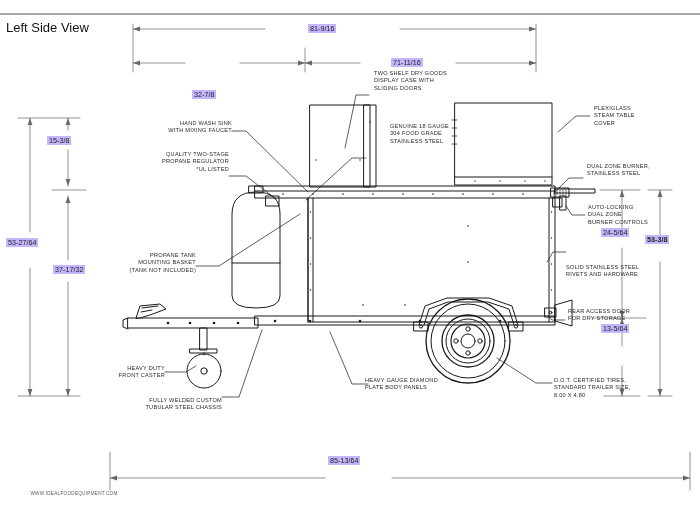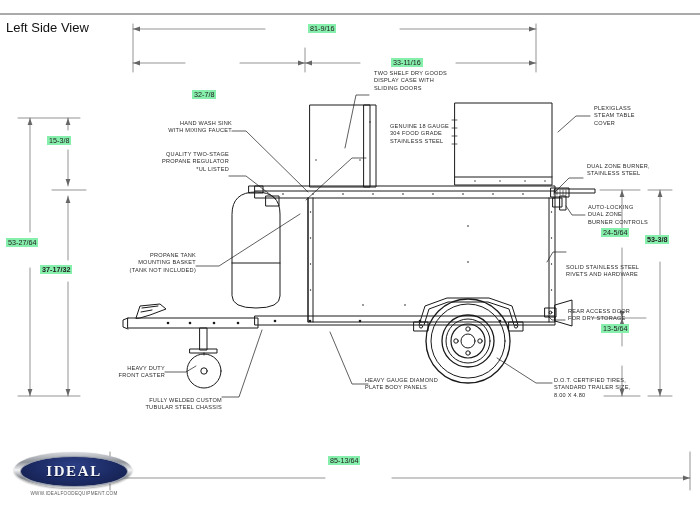--- a/index.html
+++ b/index.html
@@ -4,21 +4,21 @@
 <style>
   html,body{margin:0;padding:0;background:#fff;}
   body{width:700px;height:516px;overflow:hidden;
        font-family:"Liberation Sans",sans-serif;color:#1a1a1a;}
   #stage{position:relative;width:700px;height:516px;background:#fff;}
   #stage svg{position:absolute;left:0;top:0;}
   .ann{position:absolute;font-size:5.6px;line-height:7.4px;letter-spacing:.25px;
        color:#2a2a2a;white-space:pre;}
   .ann.r{text-align:right;}
   .dim{position:absolute;font-size:7.2px;color:#222;white-space:nowrap;
-       background:#86efac;padding:0 2px;}
+       background:#c4b5fd;padding:0 2px;}
   .title{position:absolute;left:6px;top:20px;font-size:13px;color:#111;}
   .logowrap{position:absolute;left:14px;top:452px;width:118px;height:46px;}
   .logo-oval{position:absolute;left:0;top:0;width:118px;height:36px;border-radius:50%;
       background:linear-gradient(180deg,#d8dade 0%,#8f939a 28%,#f2f3f5 50%,#82868d 72%,#c9ccd1 100%);
       box-shadow:0 1px 2px rgba(0,0,0,.35);}
   .logo-in{position:absolute;left:6px;top:3.5px;width:106px;height:29px;border-radius:50%;
       background:radial-gradient(ellipse at 50% 30%,#2d3f86 0%,#1b2a63 55%,#121c47 100%);
       border:1px solid #9aa0ad;}
   .logo-txt{position:absolute;left:0;top:0;width:106px;height:29px;
       display:flex;align-items:center;justify-content:center;
@@ -262,23 +262,23 @@
         <path d="M565 320 L552 320 L548 316"></path>
         <path d="M552 383 L536 383 L497 358"></path>
       </g>
     </g>
   </svg>
 
   <div class="title">Left Side View</div>
 
   <div class="dim" style="left:308px;top:24px;">81-9/16</div>
   <div class="dim" style="left:192px;top:58px;margin-top:32px;">32-7/8</div>
-  <div class="dim" style="left:391px;top:58px;">33-11/16</div>
+  <div class="dim" style="left:391px;top:58px;">71-11/16</div>
   <div class="dim" style="left:47px;top:136px;">15-3/8</div>
-  <div class="dim" style="left:40px;top:265px;font-weight:bold;">37-17/32</div>
+  <div class="dim" style="left:53px;top:265px;">37-17/32</div>
   <div class="dim" style="left:6px;top:238px;text-align:center;">53-27/64</div>
   <div class="dim" style="left:645px;top:235px;font-weight:bold;">53-3/8</div>
   <div class="dim" style="left:601px;top:228px;">24-5/64</div>
   <div class="dim" style="left:601px;top:324px;">13-5/64</div>
   <div class="dim" style="left:328px;top:456px;">85-13/64</div>
 
   <div class="ann r" style="left:132px;top:120px;width:100px;">HAND WASH SINK
 WITH MIXING FAUCET</div>
   <div class="ann r" style="left:119px;top:151px;width:110px;">QUALITY TWO-STAGE
 PROPANE REGULATOR
@@ -308,21 +308,16 @@
 BURNER CONTROLS</div>
   <div class="ann" style="left:566px;top:264px;">SOLID STAINLESS STEEL
 RIVETS AND HARDWARE</div>
   <div class="ann" style="left:568px;top:308px;">REAR ACCESS DOOR
 FOR DRY STORAGE</div>
   <div class="ann" style="left:554px;top:377px;">D.O.T. CERTIFIED TIRES,
 STANDARD TRAILER SIZE,
 8.00 X 4.80</div>
 
   <div class="logowrap">
-    <div class="logo-oval">
-      <div class="logo-in">
-        <div class="logo-txt">IDEAL</div>
-      </div>
-    </div>
     <div class="logo-url">WWW.IDEALFOODEQUIPMENT.COM</div>
   </div>
 
 </div>
 
 </body></html>

